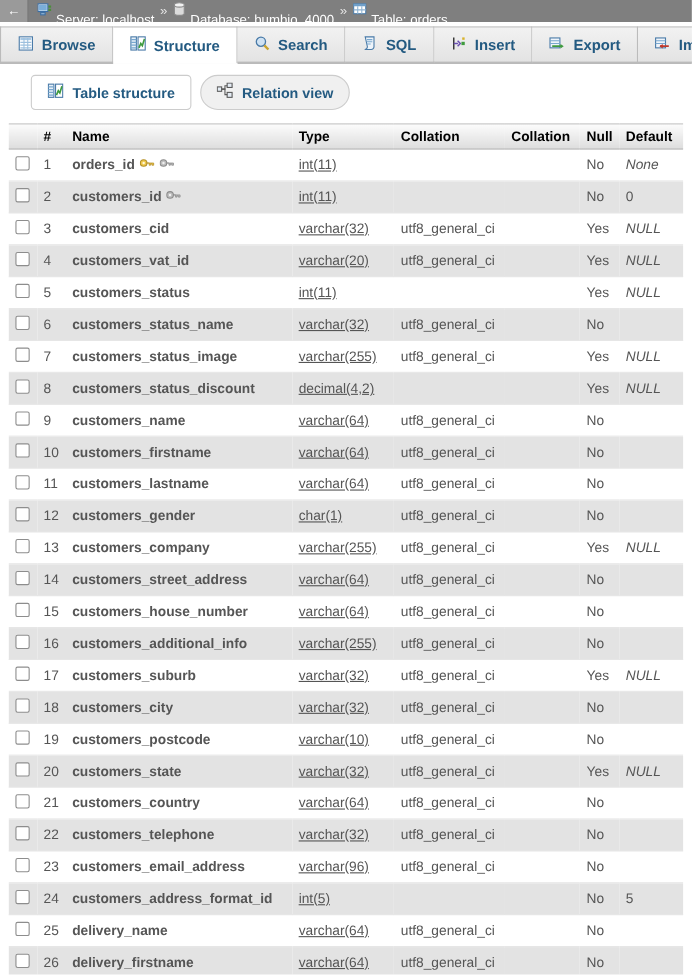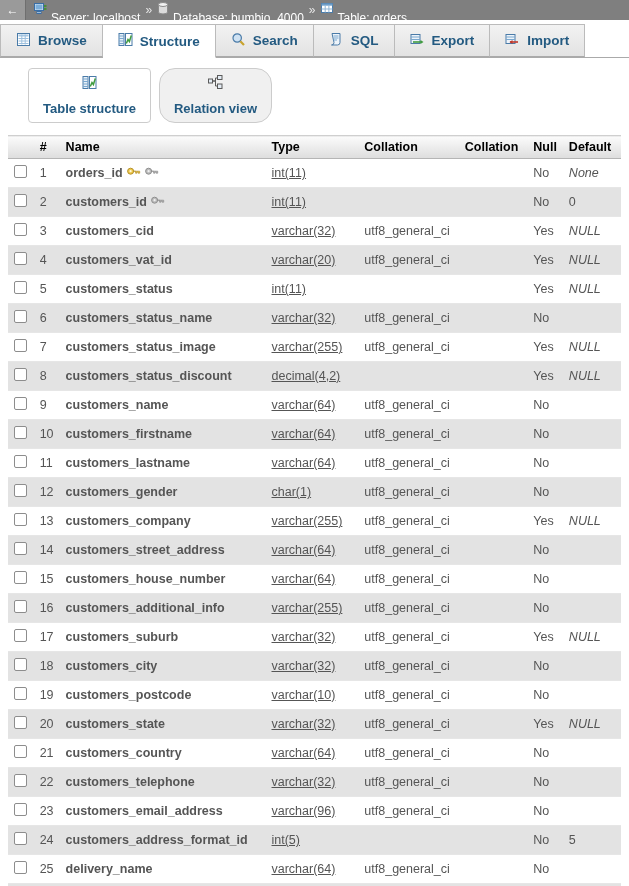--- a/index.html
+++ b/index.html
@@ -101,21 +101,20 @@
     gap: 8px;
     padding: 6px 14px;
     font-size: 13px;
     font-weight: bold;
     color: #235a81;
     border: 1px solid #ccc;
     border-radius: 4px;
     background: #fff;
     cursor: pointer;
     white-space: nowrap;
-    flex-direction: column;
   }
   .subtab.pill {
     border-radius: 16px;
     background: #f0f0f0;
   }
 
   
   .table-wrap { padding: 0 8px; }
   table.structure {
     width: 100%;
@@ -259,20 +258,32 @@
       <svg width="15" height="15" viewBox="0 0 15 15">
           <path d="M3 1.5 h8 v9 a2.5 2.5 0 0 1 -2.5 2.5 h-6 a2.5 2.5 0 0 0 2.5 -2.5 z" fill="#eef4fa" stroke="#4a7ba8"></path>
           <line x1="4.5" y1="4" x2="9.5" y2="4" stroke="#7aa8cf"></line>
           <line x1="4.5" y1="6" x2="9.5" y2="6" stroke="#7aa8cf"></line>
           <line x1="4.5" y1="8" x2="8" y2="8" stroke="#7aa8cf"></line>
         </svg>
     </span>
     <span>SQL</span>
   </div>
 
+  <div class="tab">
+    <span class="ic">
+      <svg width="15" height="15" viewBox="0 0 15 15">
+          <path d="M2.5 2 v11" stroke="#333" stroke-width="1.3" fill="none"></path>
+          <path d="M2.5 7.5 h4" stroke="#6a4fb0" stroke-width="1.3"></path>
+          <path d="M6 5 l2.5 2.5 L6 10" fill="none" stroke="#6a4fb0" stroke-width="1.3"></path>
+          <rect x="9.5" y="6" width="3" height="3" fill="#3f9b3f"></rect>
+          <rect x="10.2" y="2" width="2.2" height="2.2" fill="#d9b32c"></rect>
+        </svg>
+    </span>
+    <span>Insert</span>
+  </div>
 
   <div class="tab">
     <span class="ic">
       <svg width="15" height="15" viewBox="0 0 15 15">
           <rect x="1" y="2.5" width="9" height="9" fill="#eef4fa" stroke="#4a7ba8"></rect>
           <line x1="1" y1="5" x2="10" y2="5" stroke="#7aa8cf"></line>
           <line x1="1" y1="7.5" x2="10" y2="7.5" stroke="#7aa8cf"></line>
           <line x1="3" y1="10" x2="12" y2="10" stroke="#3f9b3f" stroke-width="1.6"></line>
           <path d="M10.5 8 l3 2 l-3 2" fill="#3f9b3f"></path>
         </svg>

